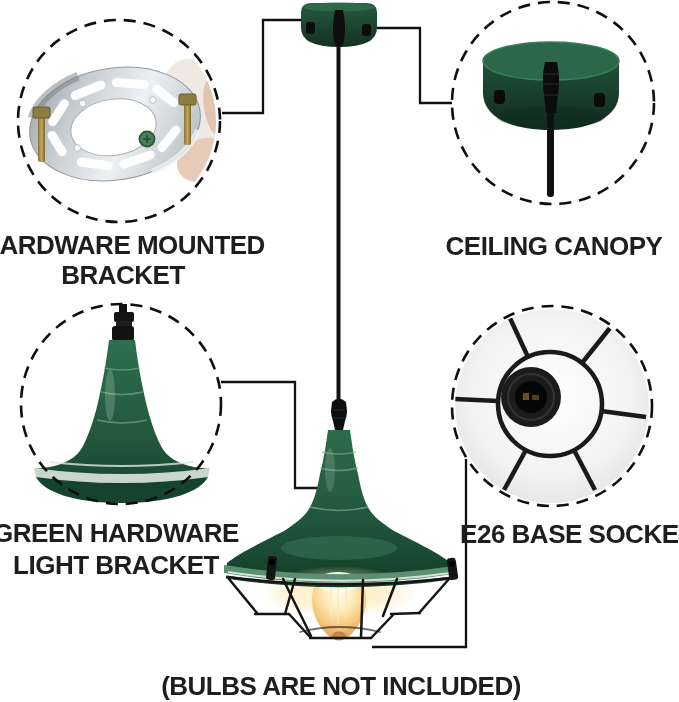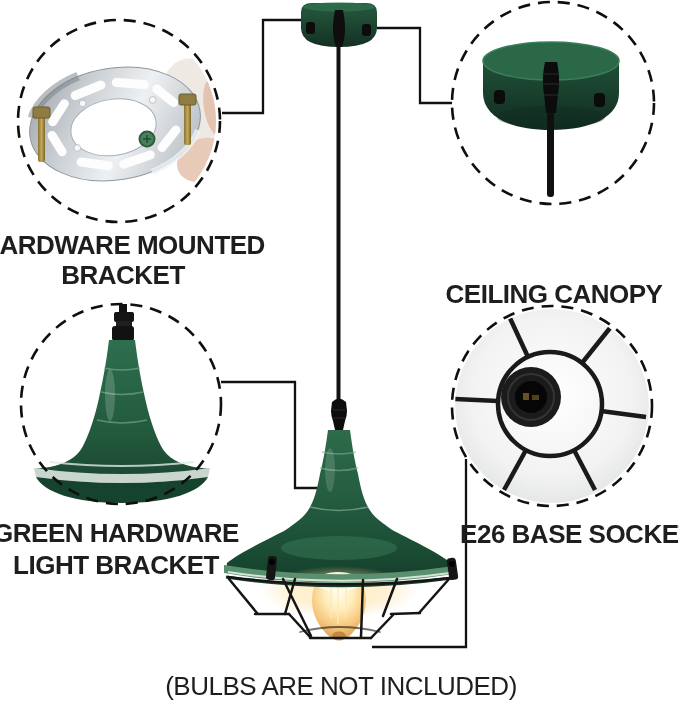--- a/index.html
+++ b/index.html
@@ -10,21 +10,21 @@
   .canvas svg{position:absolute;left:0;top:0;}
   .label{
     position:absolute;transform:translate(-50%,-50%);
     text-align:center;color:#1e1e1e;font-weight:700;font-size:26px;
     letter-spacing:-0.5px;line-height:30px;white-space:nowrap;
   }
   .label .ln{display:block;}
   .label-holder{line-height:32px;}
   .note{
     position:absolute;transform:translate(-50%,-50%);
-    color:#1e1e1e;font-weight:400;font-size:26px;letter-spacing:-0.5px;white-space:nowrap;
+    color:#1e1e1e;font-weight:700;font-size:26px;letter-spacing:-0.5px;white-space:nowrap;
   }
 </style>
 </head>
 <body>
 
 <div class="canvas">
 
 <svg width="679" height="702" viewBox="0 0 679 702">
   <defs>
     <clipPath id="clipBracket">
@@ -247,21 +247,21 @@
       <circle cx="452" cy="564" r="3" fill="#000000"></circle>
     </g>
   </g>
 </svg>
 
 <div class="label" style="left:123px;top:260px;">
   <span class="ln">HARDWARE MOUNTED</span>
   <span class="ln">BRACKET</span>
 </div>
 
-<div class="label" style="left:554px;top:246px;margin-top:48px;">
+<div class="label" style="left:554px;top:246px;">
   <span class="ln">CEILING CANOPY</span>
 </div>
 
 <div class="label label-holder" style="left:116px;top:549px;">
   <span class="ln">GREEN HARDWARE</span>
   <span class="ln">LIGHT BRACKET</span>
 </div>
 
 <div class="label" style="left:577px;top:534px;">
   <span class="ln">E26 BASE SOCKET</span>

